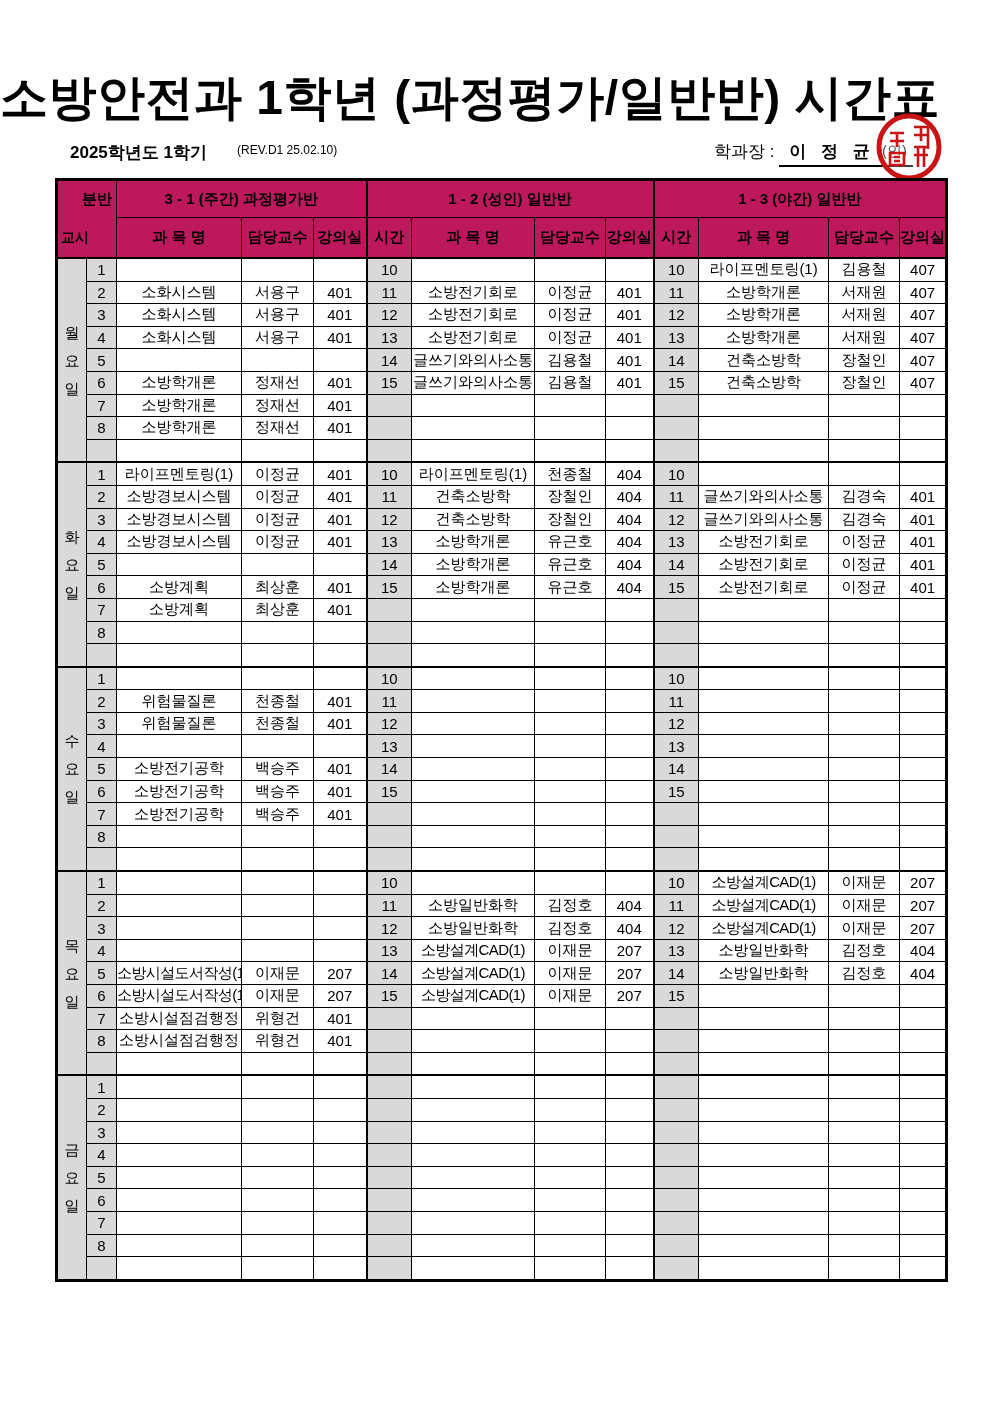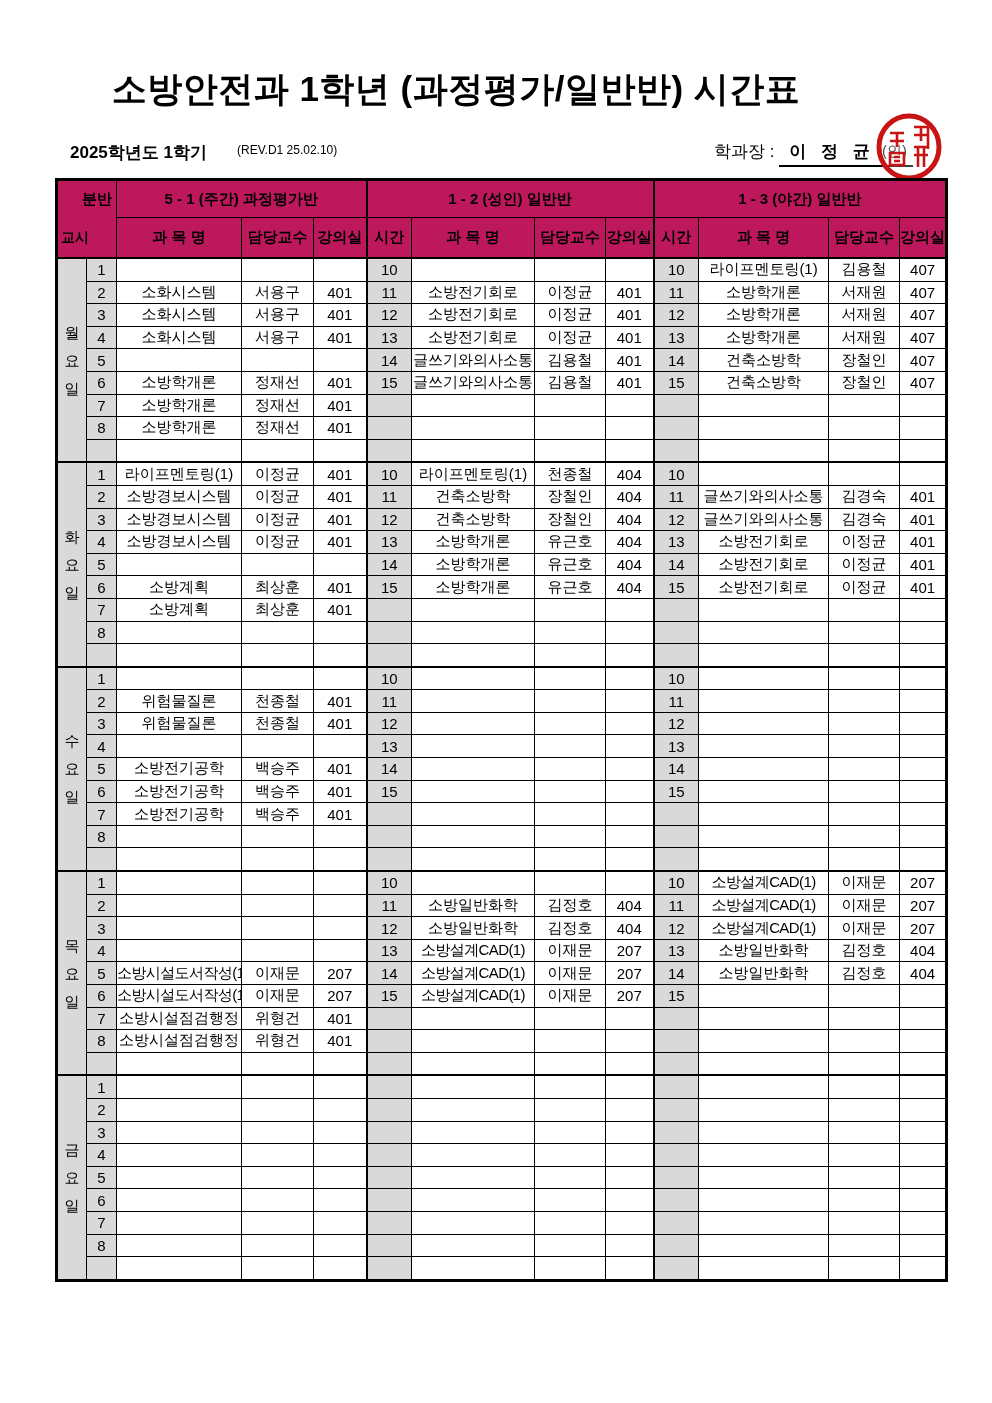--- a/index.html
+++ b/index.html
@@ -2,21 +2,21 @@
 <html><head>
 <meta charset="utf-8">
 <style>
   html,body{margin:0;padding:0;}
   body{
     width:992px;height:1403px;background:#ffffff;position:relative;
     font-family:"Liberation Sans", sans-serif;color:#000;
   }
   .page-title{
     position:absolute;top:66px;left:0;width:912px;text-align:center;
-    font-size:35px;font-weight:900;letter-spacing:0.5px;white-space:nowrap;
+    font-size:48px;font-weight:900;letter-spacing:0.5px;white-space:nowrap;
   }
   .info-semester{position:absolute;left:70px;top:141px;font-size:17px;font-weight:700;white-space:nowrap;}
   .info-rev{position:absolute;left:237px;top:143px;font-size:12px;font-weight:400;white-space:nowrap;}
   .sig-wrap{position:absolute;left:714px;top:140px;font-size:17px;white-space:nowrap;}
   .sig-label{font-weight:400;}
   .sig-name{
     display:inline-block;min-width:104px;text-align:left;
     border-bottom:2px solid #000;letter-spacing:5px;padding:0 20px 2px 10px;
     font-weight:700;
   }
@@ -90,21 +90,21 @@
       <col style="width: 130px;">
       <col style="width: 71px;">
       <col style="width: 47px;">
     </colgroup>
   <thead id="tt-head">
       <tr>
         <th class="corner" rowspan="2" colspan="2">
           <span class="c-top">분반</span>
           <span class="c-bot">교시</span>
         </th>
-        <th class="sec" colspan="3">5 - 1 (주간) 과정평가반</th>
+        <th class="sec" colspan="3">3 - 1 (주간) 과정평가반</th>
         <th class="sec tl" colspan="4">1 - 2 (성인) 일반반</th>
         <th class="sec tl" colspan="4">1 - 3 (야간) 일반반</th>
       </tr>
       <tr>
         <th class="colh">과 목 명</th>
         <th class="colh">담당교수</th>
         <th class="colh">강의실</th>
         <th class="colh tl">시간</th>
         <th class="colh">과 목 명</th>
         <th class="colh">담당교수</th>

